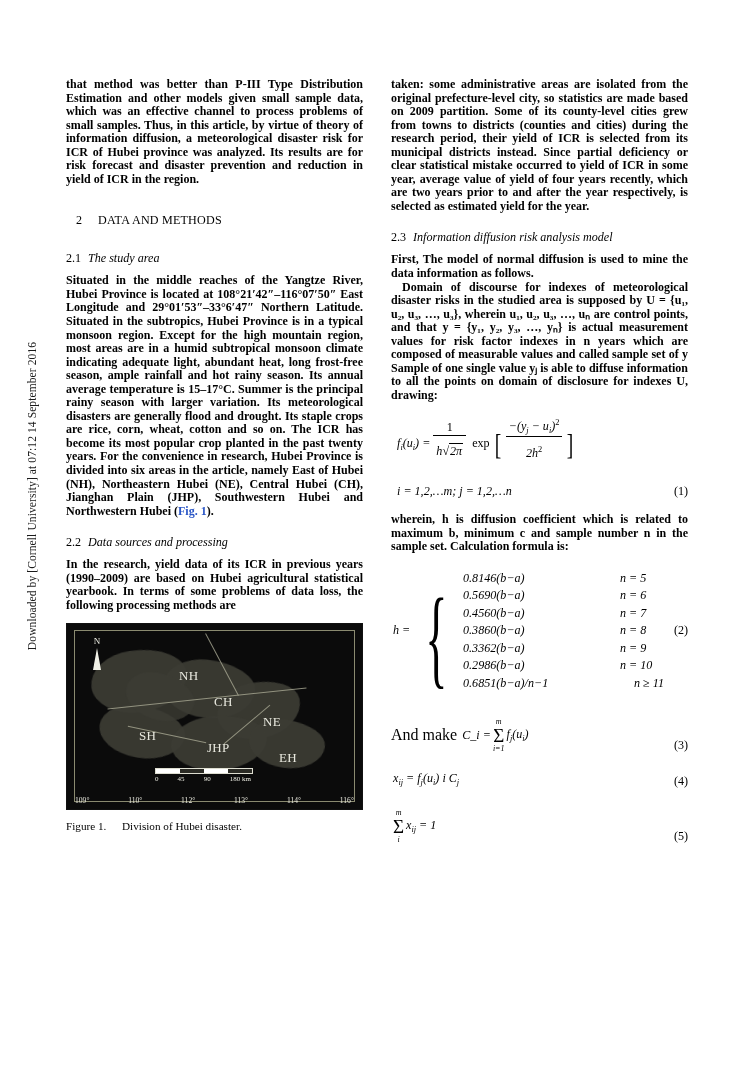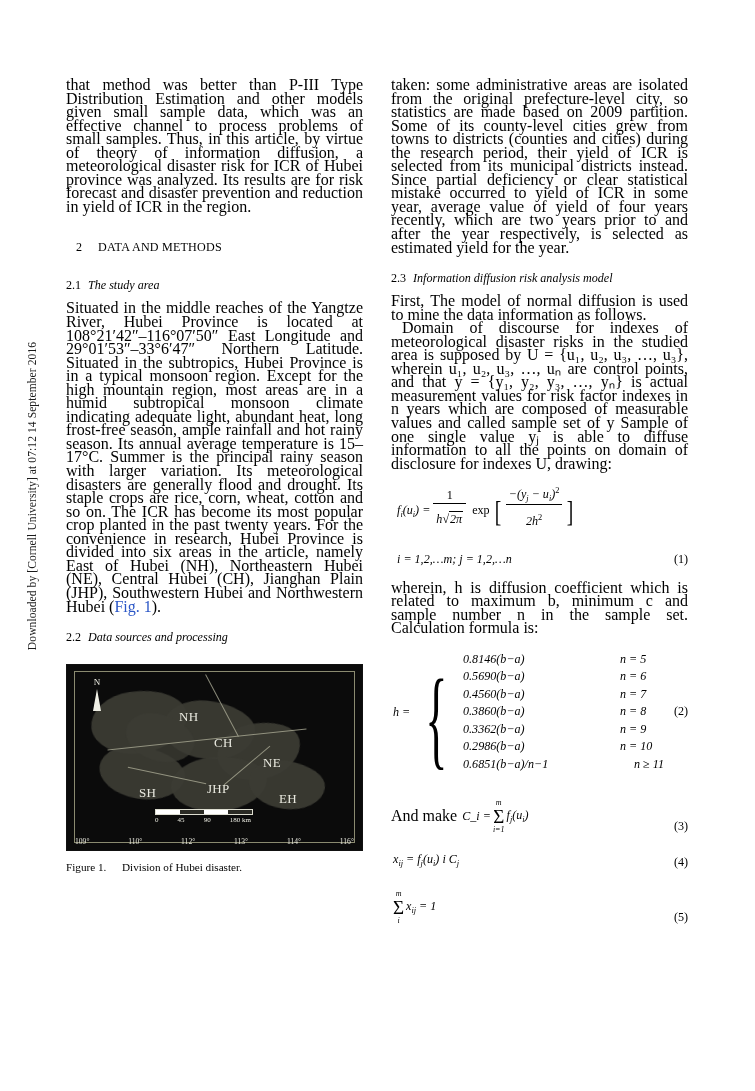--- a/index.html
+++ b/index.html
@@ -45,25 +45,26 @@
   .col {
     position: absolute;
     top: 0;
     width: 297px;
   }
   .col-left { left: 0; }
   .col-right { left: 325px; }
 
   p.body {
     margin: 0 0 0 0;
-    font-size: 16px;
+    font-size: 12px;
     line-height: 13.55px;
     text-align: justify;
     text-justify: inter-word;
     hyphens: manual;
+    font-weight: bold;
   }
   p.indent { text-indent: 11px; }
   .gap-s { height: 8px; }
   .gap-m { height: 13px; }
   .gap-l { height: 17px; }
 
   h2.sec {
     margin: 10px;
     font-size: 12.1px;
     font-weight: normal;
@@ -272,20 +273,21 @@
       <div class="gap-s"></div>
 
       <p class="body"><span>Situated in the middle reaches of the Yangtze River, Hubei Province is located at 108°21′42″–116°07′50″ East Longitude and 29°01′53″–33°6′47″ Northern Latitude. Situated in the subtropics, Hubei Province is in a typical monsoon region. Except for the high mountain region, most areas are in a humid subtropical monsoon climate indicating adequate light, abundant heat, long frost-free season, ample rainfall and hot rainy season. Its annual average temperature is 15–17°C. Summer is the principal rainy season with larger variation. Its meteorological disasters are generally flood and drought. Its staple crops are rice, corn, wheat, cotton and so on. The ICR has become its most popular crop planted in the past twenty years. For the convenience in research, Hubei Province is divided into six areas in the article, namely East of Hubei (NH), Northeastern Hubei (NE), Central Hubei (CH), Jianghan Plain (JHP), Southwestern Hubei and Northwestern Hubei (</span><a class="ref" href="#">Fig. 1</a><span>).</span></p>
 
       <div class="gap-l"></div>
 
       <h3 class="subsec"><span class="num">2.2</span><span>Data sources and processing</span></h3>
 
       <div class="gap-s"></div>
 
+      <p class="body">In the research, yield data of its ICR in previous years (1990–2009) are based on Hubei agricultural statistical yearbook. In terms of some problems of data loss, the following processing methods are</p>
 
       <div class="figure">
         <div class="figbox">
           <div class="mapframe"></div>
 
           <div class="blob b1"></div>
           <div class="blob b2"></div>
           <div class="blob b3"></div>
           <div class="blob b4"></div>
           <div class="blob b5"></div>
@@ -298,21 +300,21 @@
           <div class="borderline" style="left:60px; top:110px; width:80px; transform:rotate(12deg);"></div>
 
           <div class="northarrow">
             <div>N</div>
             <div class="tri"></div>
           </div>
 
           <div class="maplabel" style="left:112px; top:44px;">NH</div>
           <div class="maplabel" style="left:147px; top:70px;">CH</div>
           <div class="maplabel" style="left:196px; top:90px;">NE</div>
-          <div class="maplabel" style="left:72px; top:120px;">SH</div>
+          <div class="maplabel" style="left:72px; top:104px;">SH</div>
           <div class="maplabel" style="left:140px; top:116px;">JHP</div>
           <div class="maplabel" style="left:212px; top:126px;">EH</div>
 
           <div class="scalebar">
             <div class="bar">
                 <i></i>
                 <i></i>
                 <i></i>
                 <i></i>
               </div>

